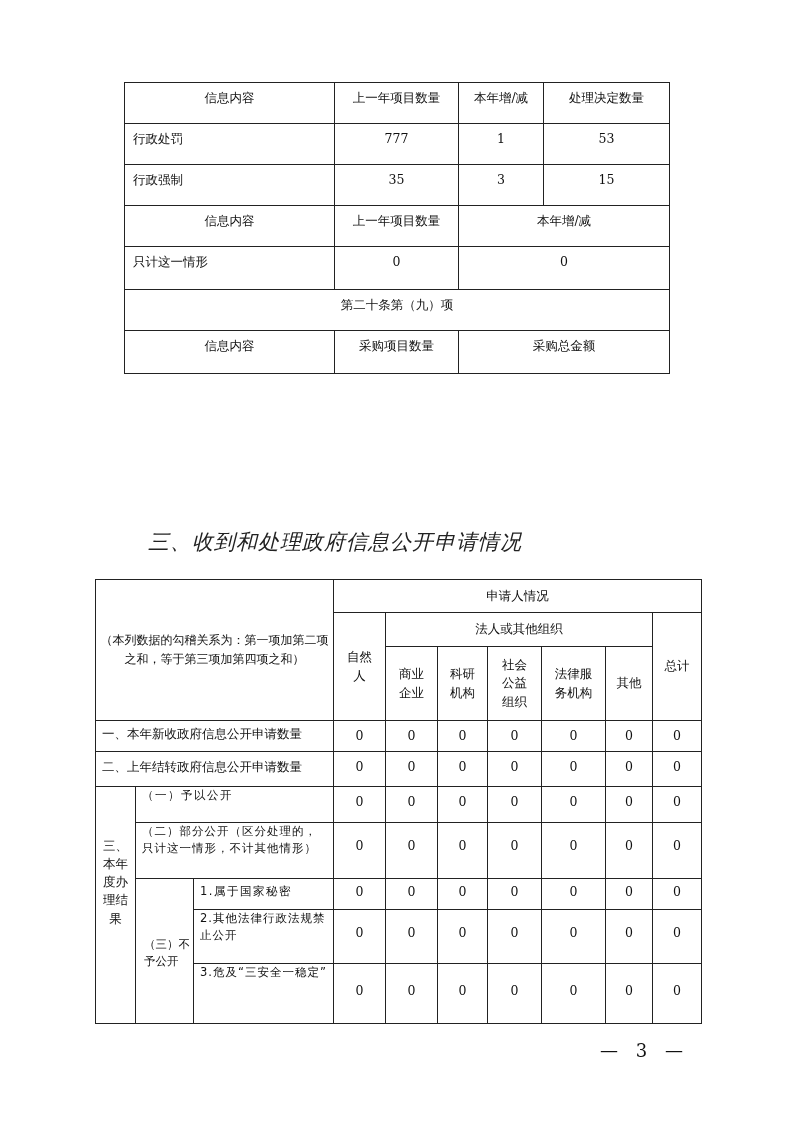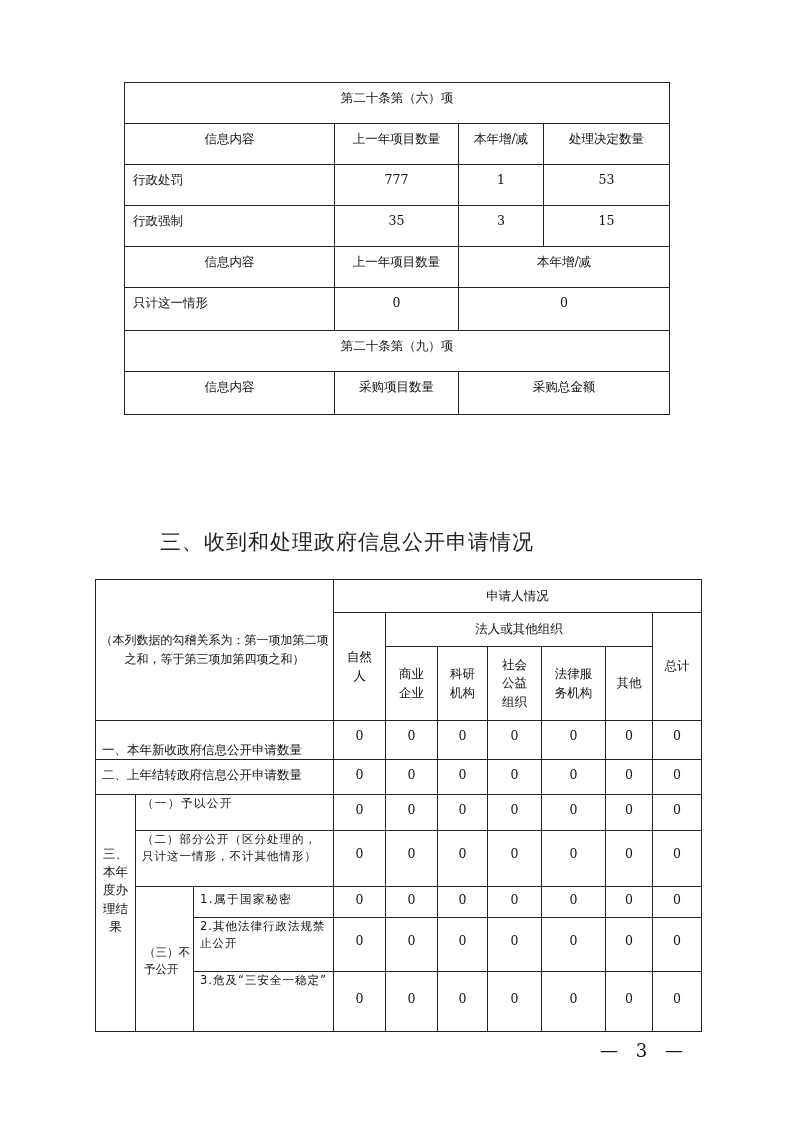--- a/index.html
+++ b/index.html
@@ -8,22 +8,22 @@
   table { border-collapse:collapse; position:absolute; table-layout:fixed; }
   td { border:1.3px solid #222; font-size:12.5px; padding:0; vertical-align:top; line-height:1.45; }
   #t1 { left:124px; top:82px; width:545px; }
   #t1 td { height:34px; }
   #t1 td.c { text-align:center; padding-top:6px; }
   #t1 td.l { text-align:left; padding-left:8px; padding-top:6px; }
   #t1 tr.first td { border-top:none; height:44px; padding-top:16px; }
   #t1 tr.sec td { text-align:center; padding-top:6px; }
   #t1 tr.hdr td { padding-top:6px; height:34px; }
   #t1 tr.tall td { height:36px; }
-  #title3 { position:absolute; left:160px; top:528px; font-size:21px;
-            font-family:"DejaVu Sans","Liberation Sans",sans-serif; letter-spacing:1px; color:#222; }
+  #title3 { position:absolute; left:148px; top:528px; font-size:21px;
+            font-family:"DejaVu Sans","Liberation Sans",sans-serif; letter-spacing:1px; color:#222;font-style:italic; }
   #t2 { left:95px; top:579px; width:606px; }
   #t2 td { text-align:center; vertical-align:middle; font-size:12.5px; }
   #t2 td.num { vertical-align:top; padding-top:6px; }
   #t2 td.lbl { text-align:left; vertical-align:top; padding:6px 4px 0 6px; }
   #t2 td.vt { vertical-align:middle; padding:0 2px; }
   #t2 td.sub { text-align:left; vertical-align:top; padding:0 4px 0 6px;
                font-family:"DejaVu Sans","Liberation Sans",sans-serif; font-size:11.5px; letter-spacing:1.5px; }
   #t2 td.subv { text-align:left; vertical-align:middle; padding:0 0 0 8px;
                font-family:"DejaVu Sans","Liberation Sans",sans-serif; font-size:11.5px; }
   #pageno { position:absolute; left:600px; top:1040px; font-size:18px; letter-spacing:6px; }
@@ -32,23 +32,20 @@
 <body>
 
 <table id="t1">
   <colgroup>
       <col style="width:210px">
       <col style="width:124px">
       <col style="width:85px">
       <col style="width:126px">
     </colgroup>
   <tbody>
-  <tr class="sec">
-    <td colspan="4">第二十条第（六）项</td>
-  </tr>
   <tr class="hdr">
     <td class="c">信息内容</td>
     <td class="c">上一年项目数量</td>
     <td class="c">本年增/减</td>
     <td class="c">处理决定数量</td>
   </tr>
   <tr>
     <td class="l">行政处罚</td>
     <td class="c">777</td>
     <td class="c">1</td>
@@ -108,21 +105,21 @@
   </tr>
   <tr style="height:74px">
     <td style="padding:0 10px">商业企业</td>
     <td style="padding:0 10px">科研机构</td>
     <td style="padding:0 12px">社会公益组织</td>
     <td style="padding:0 8px">法律服务机构</td>
     <td>其他</td>
   </tr>
 
   <tr style="height:31px">
-    <td colspan="3" class="lbl" style="padding-top:20px">一、本年新收政府信息公开申请数量</td>
+    <td colspan="3" class="lbl" style="padding-top:4px">一、本年新收政府信息公开申请数量</td>
     <td class="num">0</td>
     <td class="num">0</td>
     <td class="num">0</td>
     <td class="num">0</td>
     <td class="num">0</td>
     <td class="num">0</td>
     <td class="num">0</td>
   </tr>
   <tr style="height:35px">
     <td colspan="3" class="lbl">二、上年结转政府信息公开申请数量</td>

